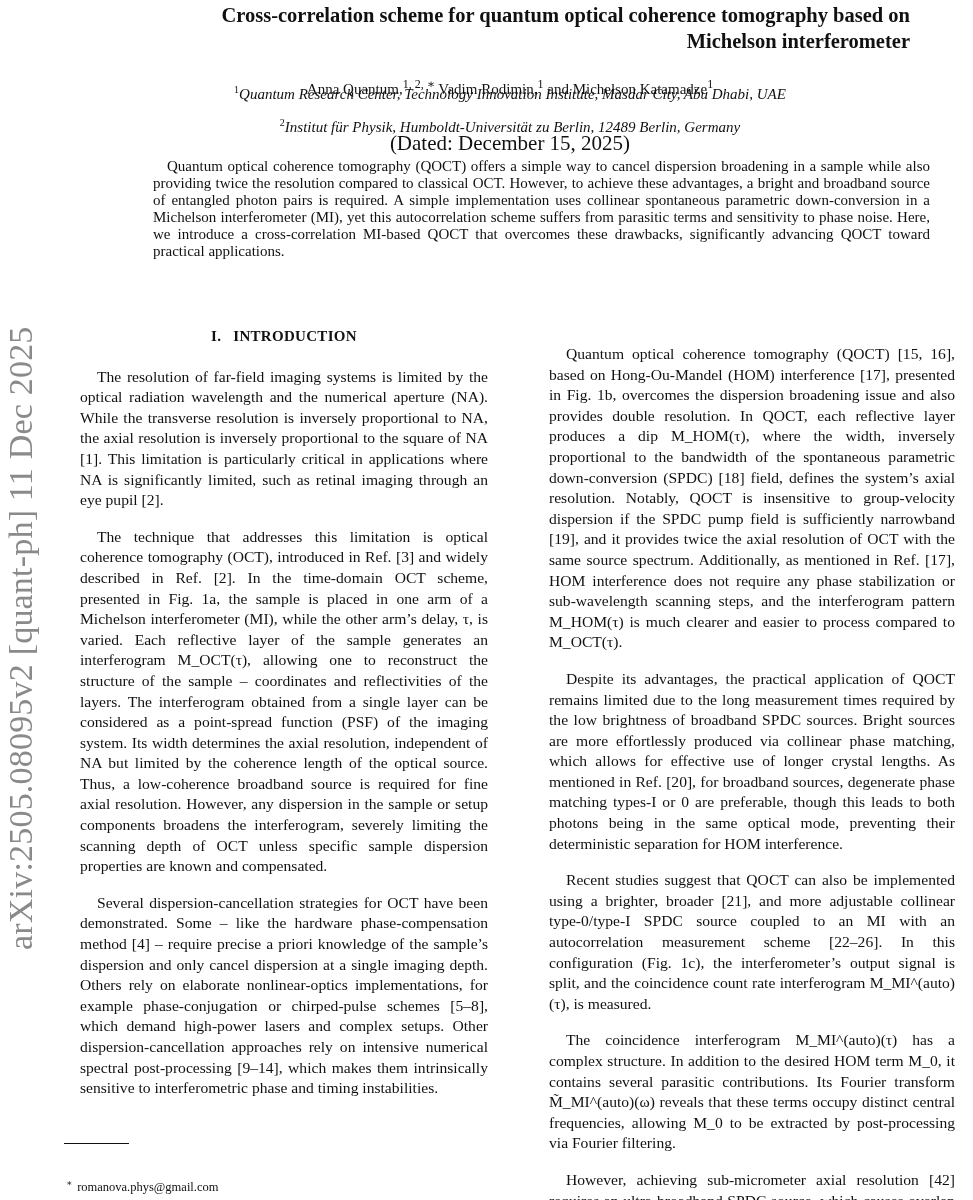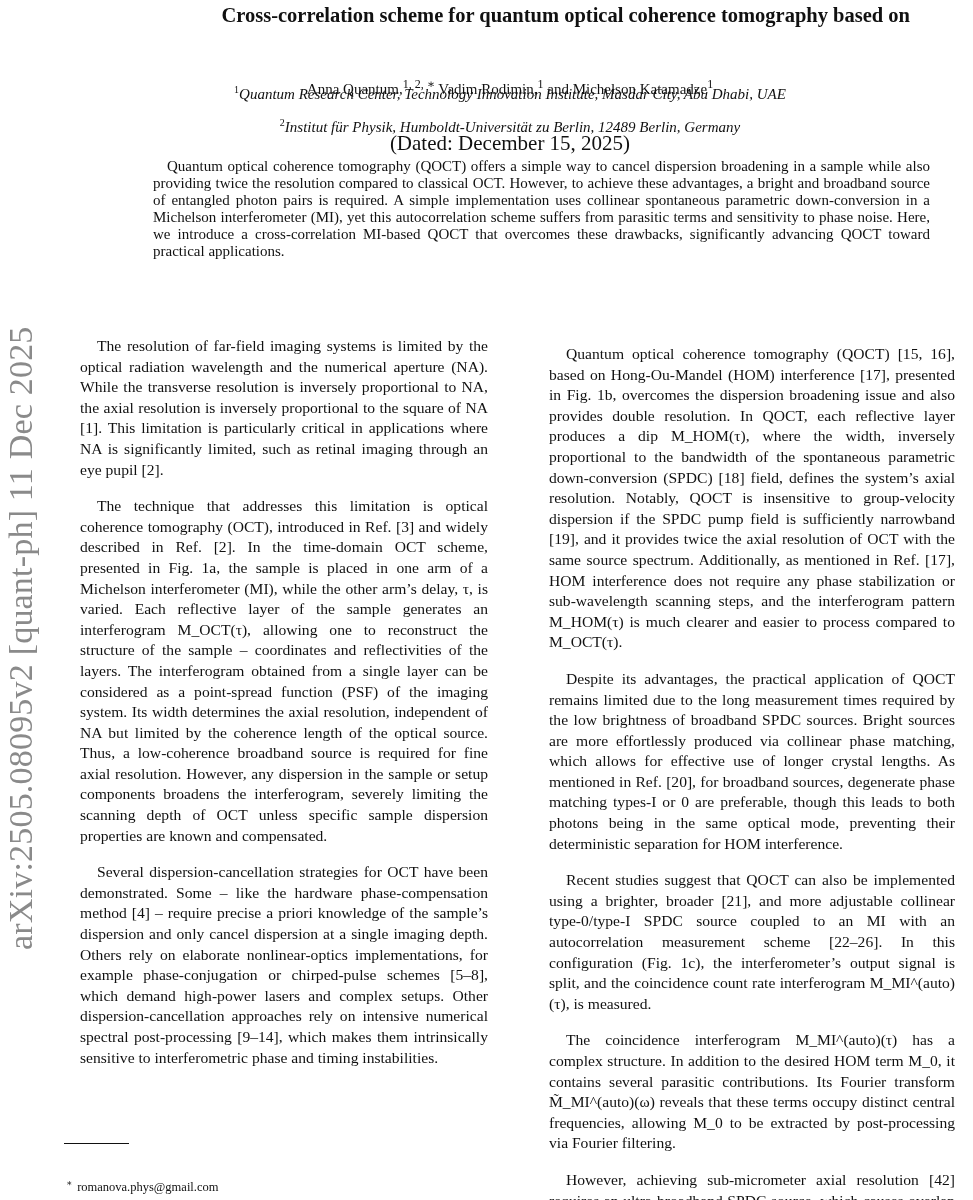--- a/index.html
+++ b/index.html
@@ -56,40 +56,44 @@
   }
   .footnote sup { font-size: 9px; margin-right: 5px; }
 </style>
 </head>
 <body>
 
 <div class="arxiv-stamp">arXiv:2505.08095v2  [quant-ph]  11 Dec 2025</div>
 
 <div class="title">
   <div>Cross-correlation scheme for quantum optical coherence tomography based on</div>
+  <div>Michelson interferometer</div>
 </div>
 
 <div class="authors">
   <span>Anna Quantum,</span><sup>1, 2, ∗</sup><span> Vadim Rodimin,</span><sup>1</sup><span> and Michelson Katamadze</span><sup>1</sup>
 </div>
 
 <div class="affil" style="top:80px;">
   <sup>1</sup><span>Quantum Research Center, Technology Innovation Institute, Masdar City, Abu Dhabi, UAE</span>
 </div>
 <div class="affil" style="top:113px;font-family:Liberation Serif, serif;">
   <sup>2</sup><span>Institut für Physik, Humboldt-Universität zu Berlin, 12489 Berlin, Germany</span>
 </div>
 
 <div class="dated">(Dated: December 15, 2025)</div>
 
 <div class="abstract">
   <p>Quantum optical coherence tomography (QOCT) offers a simple way to cancel dispersion broadening in a sample while also providing twice the resolution compared to classical OCT. However, to achieve these advantages, a bright and broadband source of entangled photon pairs is required. A simple implementation uses collinear spontaneous parametric down-conversion in a Michelson interferometer (MI), yet this autocorrelation scheme suffers from parasitic terms and sensitivity to phase noise.  Here, we introduce a cross-correlation MI-based QOCT that overcomes these drawbacks, significantly advancing QOCT toward practical applications.</p>
 </div>
 
 <div class="col col-left">
+  <div class="section-heading">
+    <span class="num">I.</span><span>INTRODUCTION</span>
+  </div>
   <p>The resolution of far-field imaging systems is limited by the optical radiation wavelength and the numerical aperture (NA). While the transverse resolution is inversely proportional to NA, the axial resolution is inversely proportional to the square of NA [1]. This limitation is particularly critical in applications where NA is significantly limited, such as retinal imaging through an eye pupil [2].</p>
   <p>The technique that addresses this limitation is optical coherence tomography (OCT), introduced in Ref. [3] and widely described in Ref. [2].  In the time-domain OCT scheme, presented in Fig. 1a, the sample is placed in one arm of a Michelson interferometer (MI), while the other arm’s delay, τ, is varied. Each reflective layer of the sample generates an interferogram M_OCT(τ), allowing one to reconstruct the structure of the sample – coordinates and reflectivities of the layers.  The interferogram obtained from a single layer can be considered as a point-spread function (PSF) of the imaging system.  Its width determines the axial resolution, independent of NA but limited by the coherence length of the optical source. Thus, a low-coherence broadband source is required for fine axial resolution. However, any dispersion in the sample or setup components broadens the interferogram, severely limiting the scanning depth of OCT unless specific sample dispersion properties are known and compensated.</p>
   <p>Several dispersion-cancellation strategies for OCT have been demonstrated.  Some – like the hardware phase-compensation method [4] – require precise a priori knowledge of the sample’s dispersion and only cancel dispersion at a single imaging depth. Others rely on elaborate nonlinear-optics implementations, for example phase-conjugation or chirped-pulse schemes [5–8], which demand high-power lasers and complex setups.  Other dispersion-cancellation approaches rely on intensive numerical spectral post-processing [9–14], which makes them intrinsically sensitive to interferometric phase and timing instabilities.</p>
 </div>
 
 <div class="col col-right">
   <p>Quantum optical coherence tomography (QOCT) [15, 16], based on Hong-Ou-Mandel (HOM) interference [17], presented in Fig. 1b, overcomes the dispersion broadening issue and also provides double resolution. In QOCT, each reflective layer produces a dip M_HOM(τ), where the width, inversely proportional to the bandwidth of the spontaneous parametric down-conversion (SPDC) [18] field, defines the system’s axial resolution.  Notably, QOCT is insensitive to group-velocity dispersion if the SPDC pump field is sufficiently narrowband [19], and it provides twice the axial resolution of OCT with the same source spectrum. Additionally, as mentioned in Ref. [17], HOM interference does not require any phase stabilization or sub-wavelength scanning steps, and the interferogram pattern M_HOM(τ) is much clearer and easier to process compared to M_OCT(τ).</p>
   <p>Despite its advantages, the practical application of QOCT remains limited due to the long measurement times required by the low brightness of broadband SPDC sources.  Bright sources are more effortlessly produced via collinear phase matching, which allows for effective use of longer crystal lengths.  As mentioned in Ref. [20], for broadband sources, degenerate phase matching types-I or 0 are preferable, though this leads to both photons being in the same optical mode, preventing their deterministic separation for HOM interference.</p>
   <p>Recent studies suggest that QOCT can also be implemented using a brighter, broader [21], and more adjustable collinear type-0/type-I SPDC source coupled to an MI with an autocorrelation measurement scheme [22–26].  In this configuration (Fig. 1c), the interferometer’s output signal is split, and the coincidence count rate interferogram M_MI^(auto)(τ), is measured.</p>
   <p>The coincidence interferogram M_MI^(auto)(τ) has a complex structure. In addition to the desired HOM term M_0, it contains several parasitic contributions.  Its Fourier transform M̃_MI^(auto)(ω) reveals that these terms occupy distinct central frequencies, allowing M_0 to be extracted by post-processing via Fourier filtering.</p>

